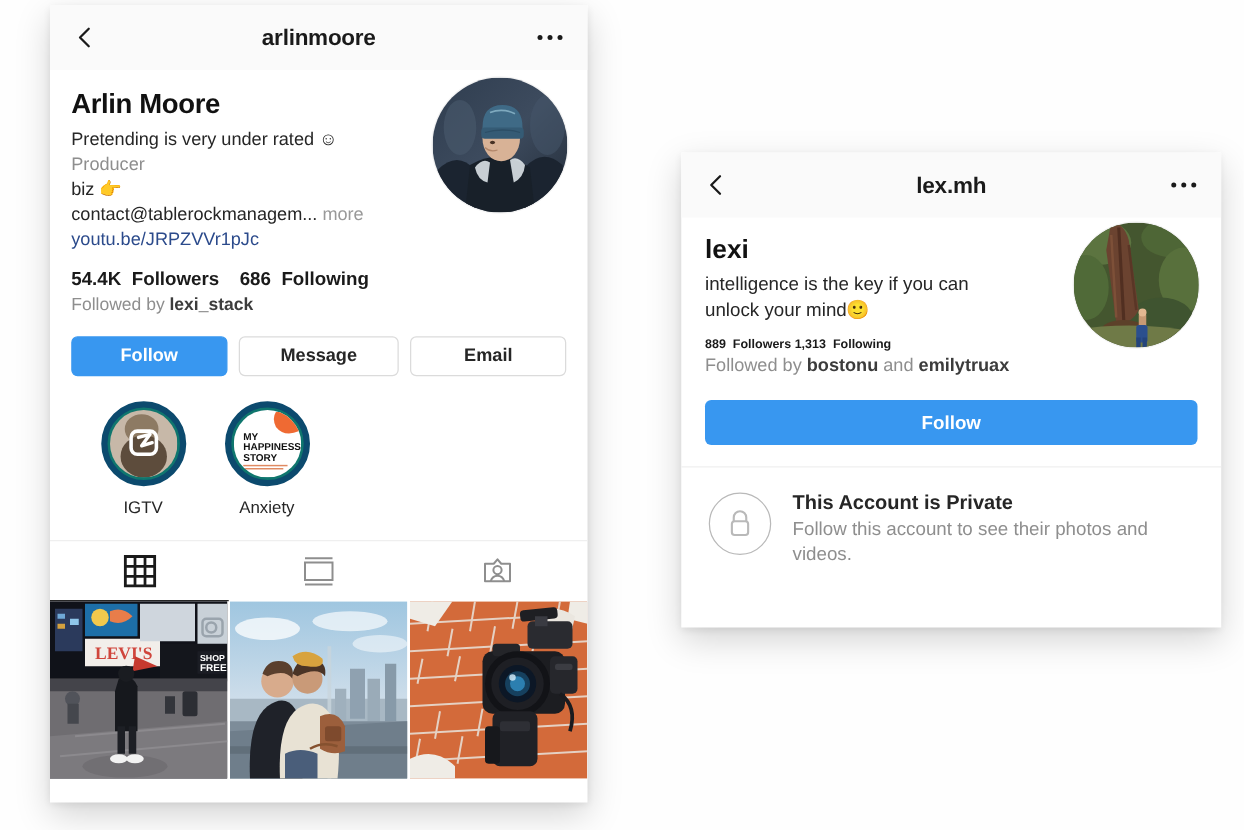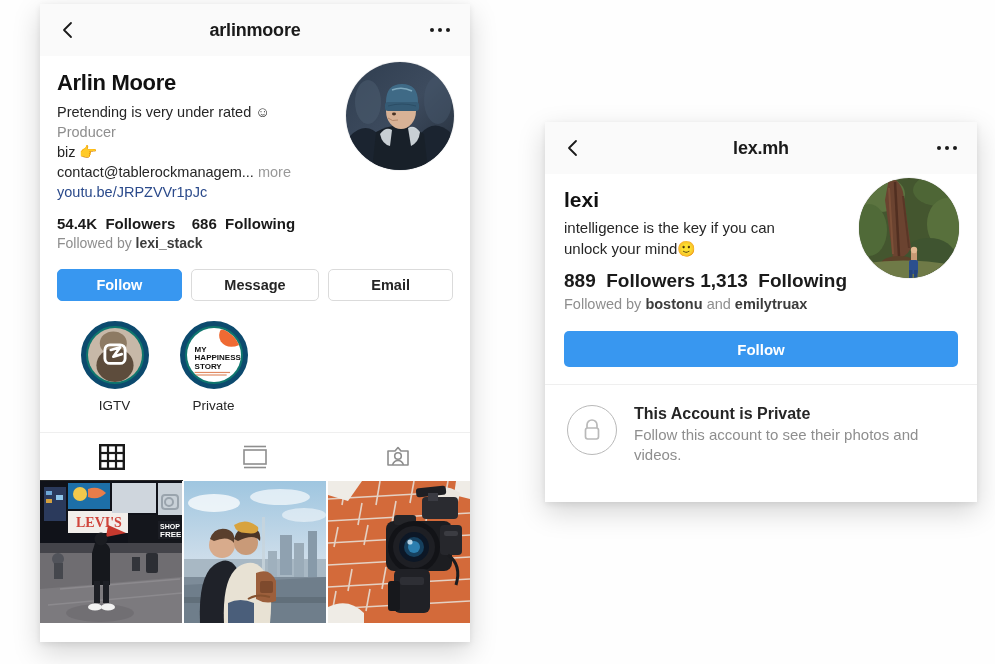--- a/index.html
+++ b/index.html
@@ -87,21 +87,21 @@
   }
 
   .grid{display:flex;gap:2px;}
   .cell{width:142px;height:142px;overflow:hidden;position:relative;}
 
   
   #avatar-right{right:18px;top:4px;width:100px;height:100px;}
   .r-body{padding:14px 19px 0 19px;position:relative;}
   .r-name{font-size:21px;font-weight:700;color:#111;margin:0 0 5px 0;}
   .r-bio{font-size:15px;line-height:21px;color:#262626;max-width:245px;}
-  .r-stats{font-size:19px;font-weight:700;color:#1a1a1a;margin-top:11px;}
+  .r-stats{font-size:10px;font-weight:700;color:#1a1a1a;margin-top:11px;}
   .r-followed{font-size:14.5px;color:#8e8e8e;margin-top:2px;line-height:20px;max-width:250px;}
   .r-followed b{color:#3c3c3c;font-weight:700;}
   .r-follow-wrap{padding:17px 19px 17px 19px;}
   #btn-follow-right{
     width:100%;height:36px;border-radius:5px;background:#3897f0;border:none;
     color:#fff;font-size:15px;font-weight:700;font-family:inherit;cursor:pointer;
     display:flex;align-items:center;justify-content:center;
   }
   .private{
     border-top:1px solid #efefef;display:flex;gap:17px;
@@ -219,21 +219,21 @@
             <rect width="64" height="64" fill="#ffffff"></rect>
             <path d="M40 2 Q62 0 62 20 Q48 26 40 16 Q36 8 40 2Z" fill="#ef6a33"></path>
             <text x="9" y="28" font-family="Liberation Sans, sans-serif" font-size="9.5" font-weight="bold" fill="#111">MY</text>
             <text x="9" y="38" font-family="Liberation Sans, sans-serif" font-size="9.5" font-weight="bold" fill="#111">HAPPINESS</text>
             <text x="9" y="48" font-family="Liberation Sans, sans-serif" font-size="9.5" font-weight="bold" fill="#111">STORY</text>
             <rect x="9" y="52" width="42" height="1.4" fill="#e08a62"></rect>
             <rect x="9" y="55" width="38" height="1.4" fill="#e08a62"></rect>
           </svg>
         </div>
       </div>
-      <div class="hl-label">Private</div>
+      <div class="hl-label">Anxiety</div>
     </div>
   </div>
 
   <div class="tabbar">
     <div class="tab active">
       <svg width="26" height="26" viewBox="0 0 26 26">
         <rect x="1.2" y="1.2" width="23.6" height="23.6" fill="none" stroke="#1a1a1a" stroke-width="2.4"></rect>
         <line x1="9" y1="1.2" x2="9" y2="24.8" stroke="#1a1a1a" stroke-width="2.2"></line>
         <line x1="17" y1="1.2" x2="17" y2="24.8" stroke="#1a1a1a" stroke-width="2.2"></line>
         <line x1="1.2" y1="9" x2="24.8" y2="9" stroke="#1a1a1a" stroke-width="2.2"></line>

